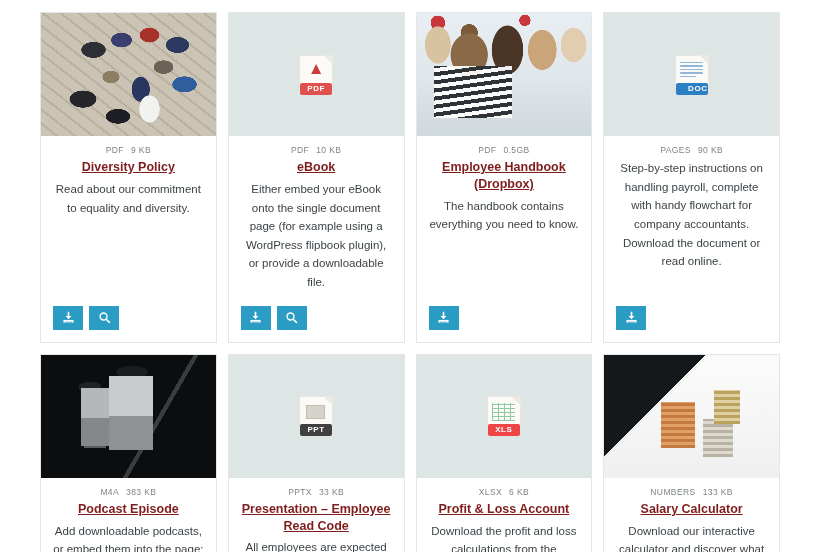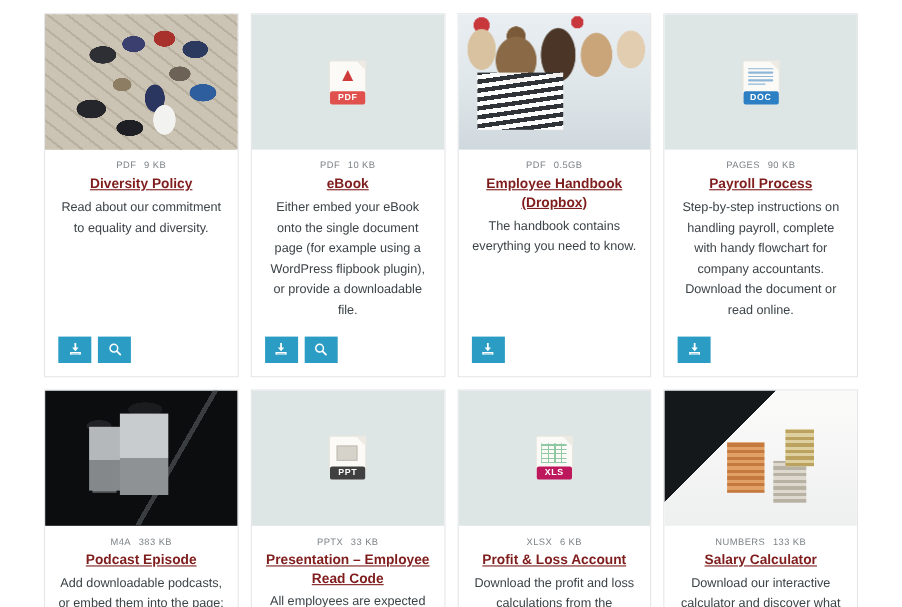--- a/index.html
+++ b/index.html
@@ -112,23 +112,23 @@
     text-align: center; font-size: 17px; line-height: 19px;
     color: #cf3b3b; font-family: "Liberation Serif", serif; font-weight: 700;
   }
   .ficon .badge {
     position: absolute; left: 1px; right: 1px; bottom: 0;
     height: 12px; border-radius: 2px;
     color: #fff; font-size: 8px; font-weight: 700; letter-spacing: .6px;
     line-height: 12px; text-align: center;
   }
   .badge.pdf { background: #e0504c; }
-  .badge.doc { background: #2d7fc4; }
+  .badge.doc { background: #2d7fc4; text-align: right; }
   .badge.ppt { background: #404040; }
-  .badge.xls { background: #be185d; }
+  .badge.xls { background: #ef4444; }
 
   .body { padding: 9px 12px 12px 12px; flex: 1; display: flex; flex-direction: column; text-align: center; }
   .meta {
     font-size: 8.5px; color: #7d8387; letter-spacing: .4px;
     text-transform: uppercase; margin-bottom: 4px; white-space: nowrap;
   }
   .meta .size { margin-left: 7px; }
   .title {
     font-size: 12.5px; font-weight: 700; color: #7f1d1d;
     text-decoration: underline; line-height: 1.35; margin-bottom: 4px;
@@ -240,21 +240,20 @@
             <i style="background:#8fb6d8"></i>
             <i style="background:#8fb6d8"></i>
             <i style="background:#8fb6d8"></i>
             <i style="background:#8fb6d8;width:70%"></i>
           </div>
           <div class="badge doc">DOC</div>
         </div>
       </div>
       <div class="body">
         <div class="meta"><span>PAGES</span><span class="size">90 KB</span></div>
-        <a class="title">Payroll Process</a>
         <div class="desc">Step-by-step instructions on handling payroll, complete with handy flowchart for company accountants. Download the document or read online.</div>
         <div class="actions">
           <button class="btn">
             <span>
               <svg width="13" height="13" viewBox="0 0 16 16" aria-hidden="true">
                 <path fill="#ffffff" d="M7 1h2v5h2.6L8 10.2 4.4 6H7V1z"></path>
                 <path fill="#ffffff" d="M2 11h12v1.6H2z"></path>
                 <path fill="#ffffff" d="M2 11h1.4v3H2zM12.6 11H14v3h-1.4z"></path>
                 <path fill="#ffffff" d="M2 12.8h12V14H2z"></path>
               </svg>

